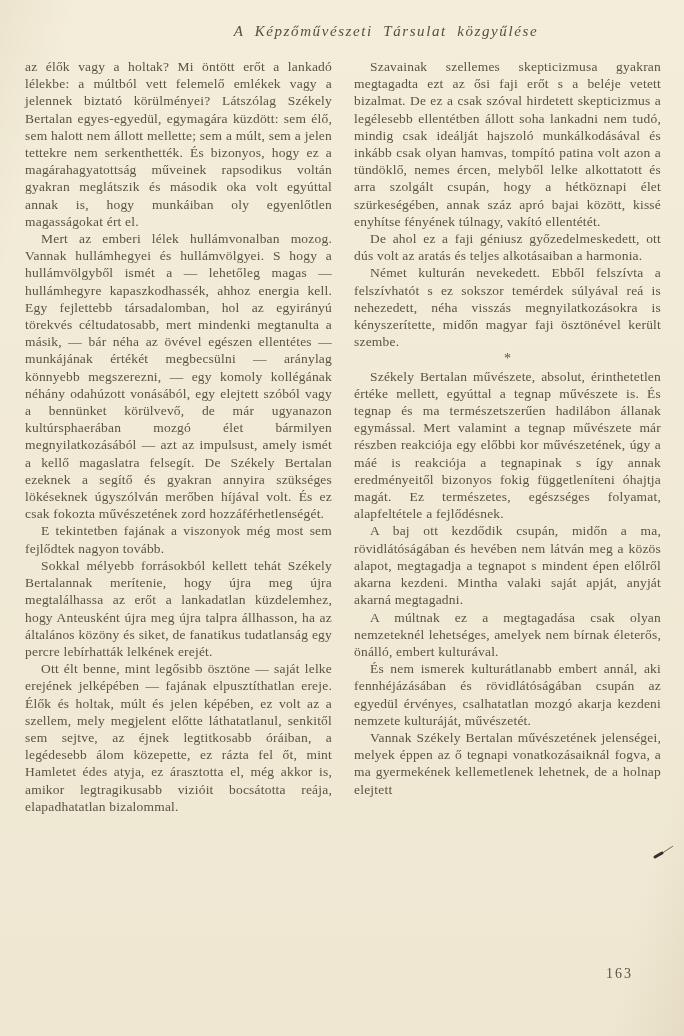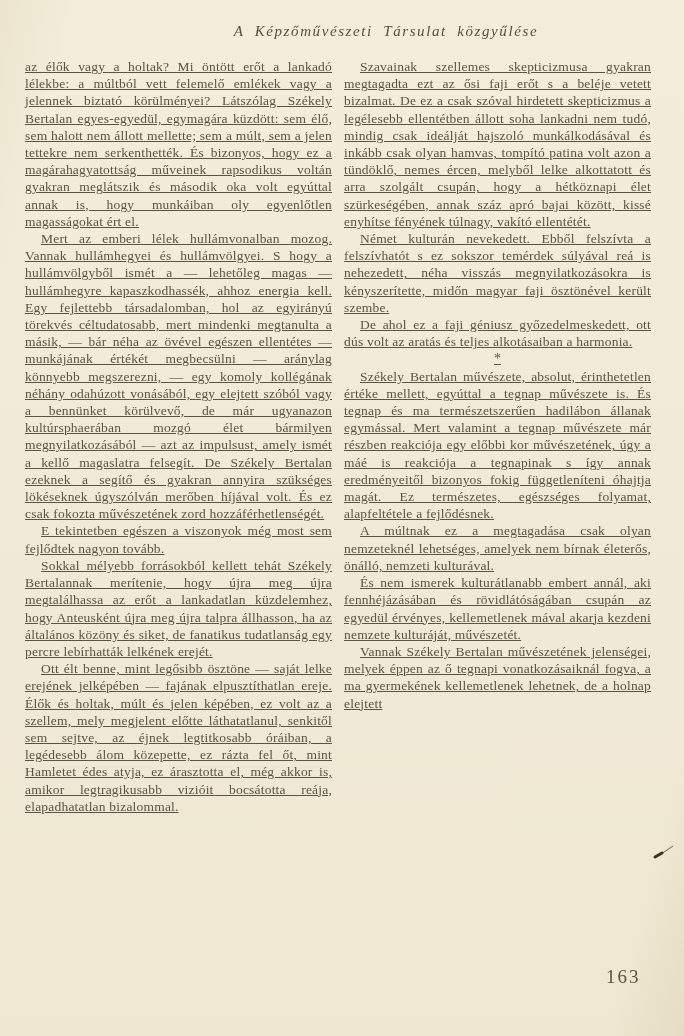--- a/index.html
+++ b/index.html
@@ -33,22 +33,21 @@
     letter-spacing: 1.6px;
     word-spacing: 5px;
     color: #565040;
   }
   .columns {
     position: absolute;
     top: 58px;
     left: 25px;
     width: 636px;
     display: flex;
-    gap: 12px;
-    text-decoration: underline;
+    gap: 22px;
   }
   .col {
     width: 307px;
     font-size: 13.5px;
     line-height: 17.2px;
     text-align: justify;
     letter-spacing: 0.2px;
   }
   .col p {
     margin: 0;
@@ -62,21 +61,21 @@
     font-size: 14px;
     line-height: 17.2px;
     margin: 6px 0 7px 0;
     letter-spacing: 0;
     text-indent: 0 !important;
   }
   .page-number {
     position: absolute;
     top: 966px;
     left: 606px;
-    font-size: 19px;
+    font-size: 14px;
     letter-spacing: 2px;
     color: #5b5343;
   }
   .margin-mark {
     position: absolute;
     top: 843px;
     left: 652px;
   }
 </style>
 </head>
@@ -86,33 +85,34 @@
 
   <div class="page-header">
     <span class="title">A Képzőművészeti Társulat közgyűlése</span>
   </div>
 
   <div class="columns">
 
     <div class="col">
       <p class="noindent">az élők vagy a holtak? Mi öntött erőt a lankadó lélekbe: a múltból vett felemelő emlékek vagy a jelennek biztató körülményei? Látszólag Székely Bertalan egyes-egyedül, egymagára küzdött: sem élő, sem halott nem állott mellette; sem a múlt, sem a jelen tettekre nem serkenthették. És bizonyos, hogy ez a magárahagyatottság műveinek rapsodikus voltán gyakran meglátszik és második oka volt egyúttal annak is, hogy munkáiban oly egyenlőtlen magasságokat ért el.</p>
       <p>Mert az emberi lélek hullámvonalban mozog. Vannak hullámhegyei és hullámvölgyei. S hogy a hullámvölgyből ismét a — lehetőleg magas — hullámhegyre kapaszkodhassék, ahhoz energia kell. Egy fejlettebb társadalomban, hol az egyirányú törekvés céltudatosabb, mert mindenki megtanulta a másik, — bár néha az övével egészen ellentétes — munkájának értékét megbecsülni — aránylag könnyebb megszerezni, — egy komoly kollégának néhány odahúzott vonásából, egy elejtett szóból vagy a bennünket körülvevő, de már ugyanazon kultúrsphaerában mozgó élet bármilyen megnyilatkozásából — azt az impulsust, amely ismét a kellő magaslatra felsegít. De Székely Bertalan ezeknek a segítő és gyakran annyira szükséges lökéseknek úgyszólván merőben híjával volt. És ez csak fokozta művészetének zord hozzáférhetlenségét.</p>
-      <p>E tekintetben egészen a viszonyok még most sem fejlődtek nagyon tovább.</p>
+      <p>E tekintetben fajának a viszonyok még most sem fejlődtek nagyon tovább.</p>
       <p>Sokkal mélyebb forrásokból kellett tehát Székely Bertalannak merítenie, hogy újra meg újra megtalálhassa az erőt a lankadatlan küzdelemhez, hogy Anteusként újra meg újra talpra állhasson, ha az általános közöny és siket, de fanatikus tudatlanság egy percre lebírhatták lelkének erejét.</p>
       <p>Ott élt benne, mint legősibb ösztöne — saját lelke erejének jelképében — fajának elpusztíthatlan ereje. Élők és holtak, múlt és jelen képében, ez volt az a szellem, mely megjelent előtte láthatatlanul, senkitől sem sejtve, az éjnek legtitkosabb óráiban, a legédesebb álom közepette, ez rázta fel őt, mint Hamletet édes atyja, ez árasztotta el, még akkor is, amikor legtragikusabb vizióit bocsátotta reája, elapadhatatlan bizalommal.</p>
     </div>
 
     <div class="col">
       <p>Szavainak szellemes skepticizmusa gyakran megtagadta ezt az ősi faji erőt s a beléje vetett bizalmat. De ez a csak szóval hirdetett skepticizmus a legélesebb ellentétben állott soha lankadni nem tudó, mindig csak ideálját hajszoló munkálkodásával és inkább csak olyan hamvas, tompító patina volt azon a tündöklő, nemes ércen, melyből lelke alkottatott és arra szolgált csupán, hogy a hétköznapi élet szürkeségében, annak száz apró bajai között, kissé enyhítse fényének túlnagy, vakító ellentétét.</p>
+      <p>De ahol ez a faji géniusz győzedelmeskedett, ott dús volt az aratás és teljes alkotásaiban a harmonia.</p>
       <p>Német kulturán nevekedett. Ebből felszívta a felszívhatót s ez sokszor temérdek súlyával reá is nehezedett, néha visszás megnyilatkozásokra is kényszerítette, midőn magyar faji ösztönével került szembe.</p>
-      <p>De ahol ez a faji géniusz győzedelmeskedett, ott dús volt az aratás és teljes alkotásaiban a harmonia.</p>
       <p class="divider">*</p>
       <p>Székely Bertalan művészete, absolut, érinthetetlen értéke mellett, egyúttal a tegnap művészete is. És tegnap és ma természetszerűen hadilábon állanak egymással. Mert valamint a tegnap művészete már részben reakciója egy előbbi kor művészetének, úgy a máé is reakciója a tegnapinak s így annak eredményeitől bizonyos fokig függetleníteni óhajtja magát. Ez természetes, egészséges folyamat, alapfeltétele a fejlődésnek.</p>
-      <p>A múltnak ez a megtagadása csak olyan nemzeteknél lehetséges, amelyek nem bírnak életerős, önálló, nemzeti kulturával.</p>
-      <p>És nem ismerek kulturátlanabb embert annál, aki fennhéjázásában és rövidlátóságában csupán az egyedül érvényes, kellemetlenek mával akarja kezdeni nemzete kulturáját, művészetét.</p>
+      <p>A baj ott kezdődik csupán, midőn a ma, rövidlátóságában és hevében nem látván meg a közös alapot, megtagadja a tegnapot s mindent épen előlről akarna kezdeni. Mintha valaki saját apját, anyját akarná megtagadni.</p>
+      <p>A múltnak ez a megtagadása csak olyan nemzeteknél lehetséges, amelyek nem bírnak életerős, önálló, embert kulturával.</p>
+      <p>És nem ismerek kulturátlanabb embert annál, aki fennhéjázásában és rövidlátóságában csupán az egyedül érvényes, csalhatatlan mozgó akarja kezdeni nemzete kulturáját, művészetét.</p>
       <p>Vannak Székely Bertalan művészetének jelenségei, melyek éppen az ő tegnapi vonatkozásaiknál fogva, a ma gyermekének kellemetlenek lehetnek, de a holnap elejtett</p>
     </div>
 
   </div>
 
   <div class="page-number">163</div>
 
   <svg class="margin-mark" width="24" height="18" viewBox="0 0 24 18">
     <path d="M21 3 L9 11" stroke="#4a443a" stroke-width="1" fill="none" opacity="0.8"></path>
     <path d="M10 10 L3 14" stroke="#35302a" stroke-width="3" stroke-linecap="round" fill="none"></path>

